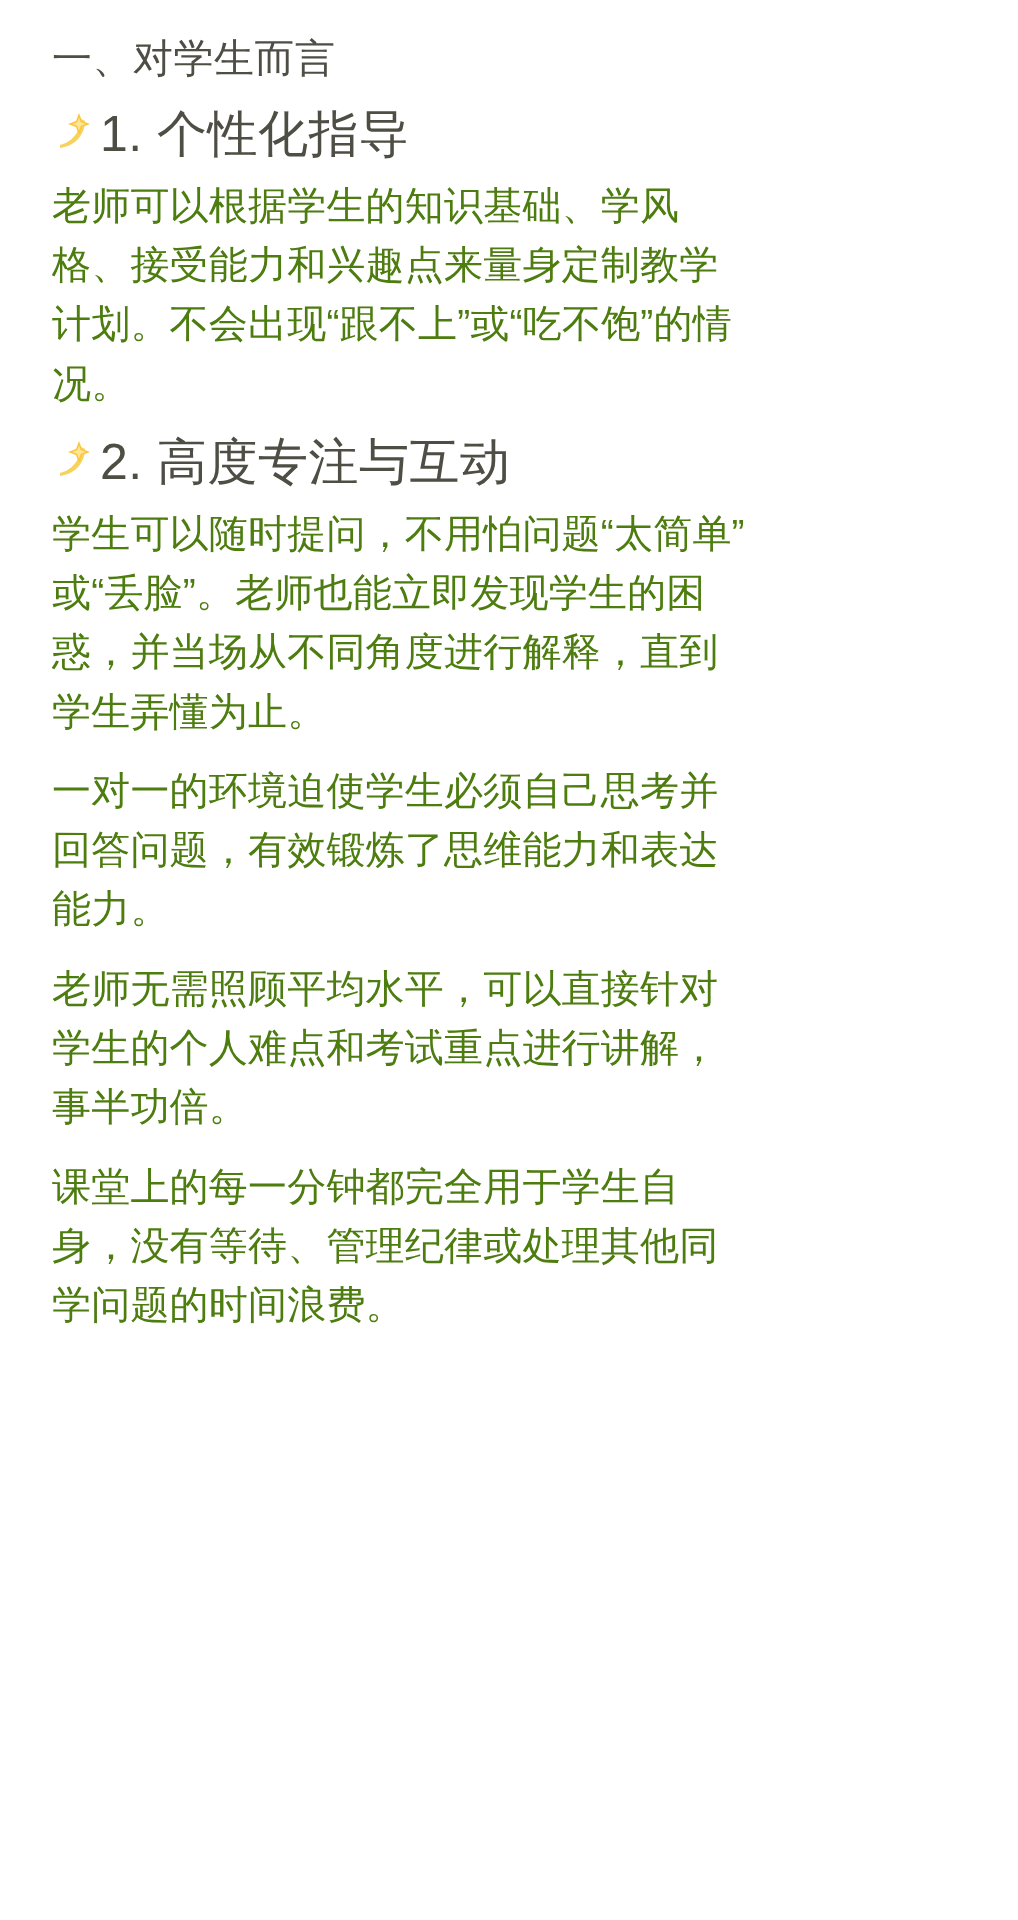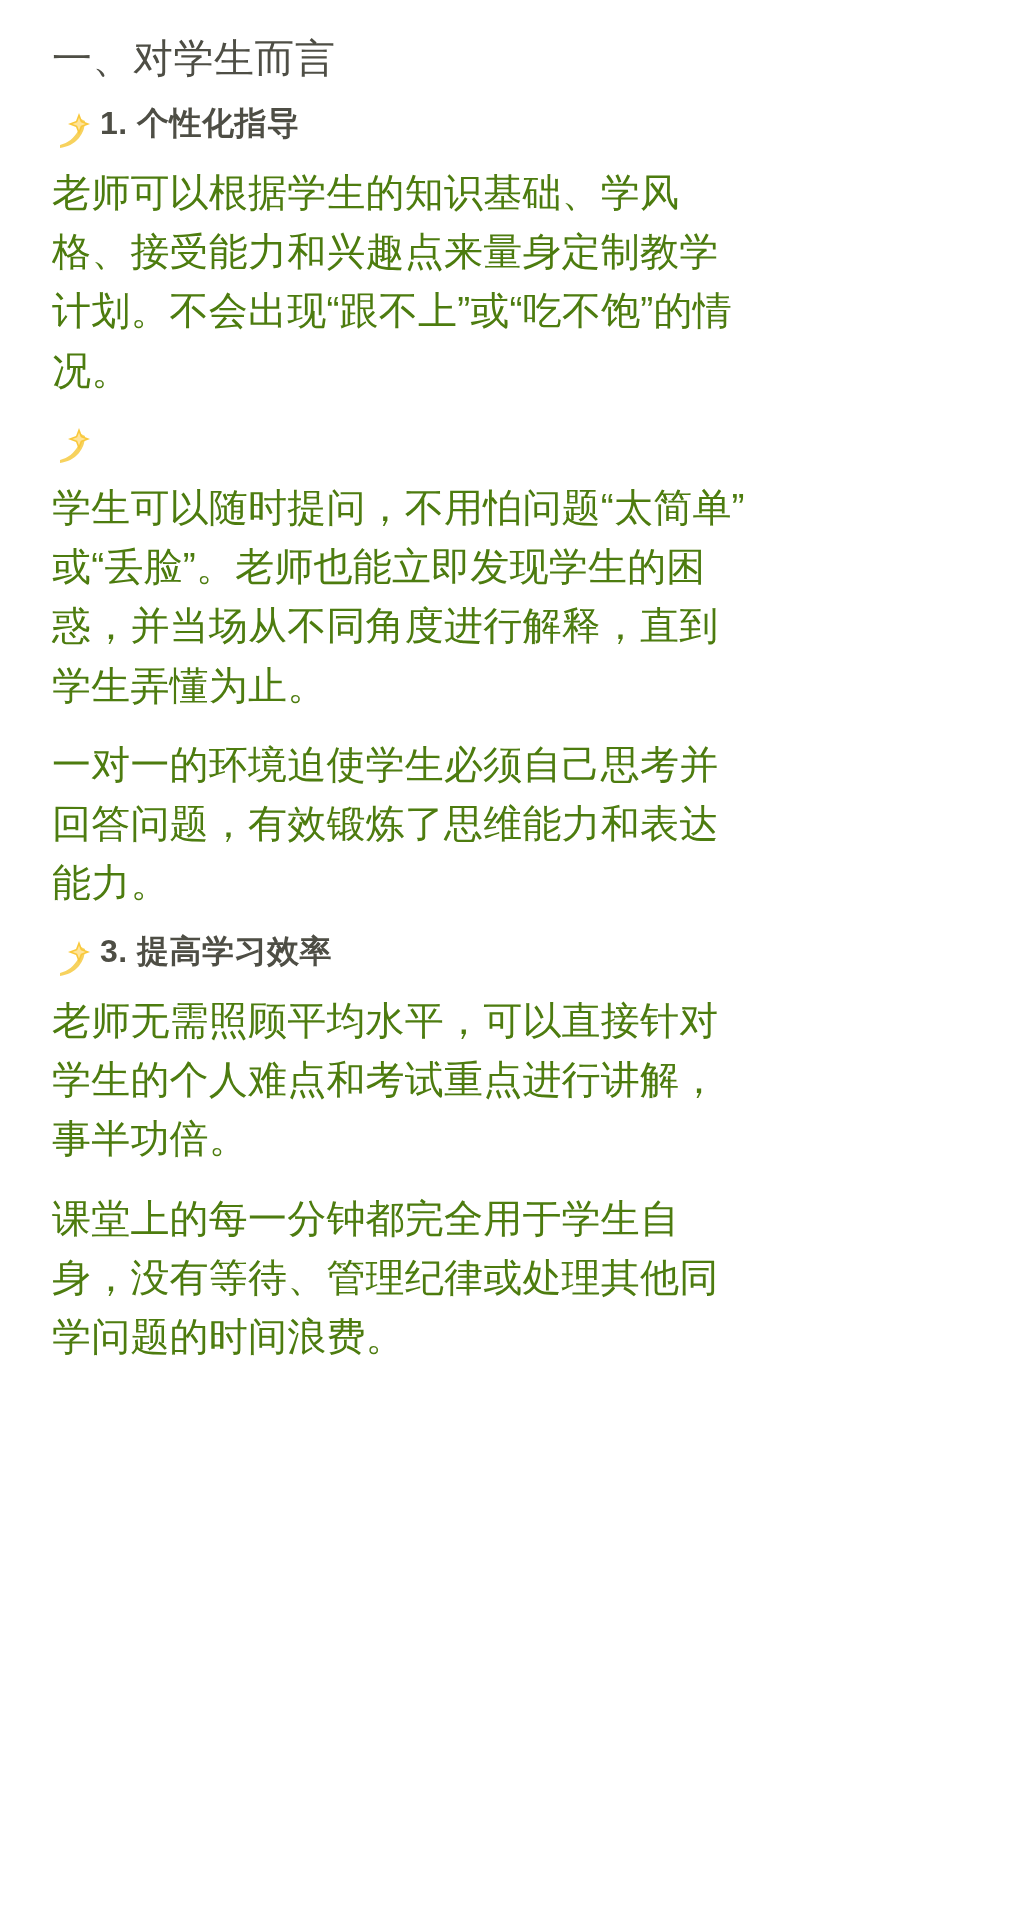--- a/index.html
+++ b/index.html
@@ -39,24 +39,24 @@
   }
   .sparkle {
     flex: 0 0 auto;
     width: 46px;
     height: 46px;
     margin-right: 2px;
     position: relative;
     top: 2px;
   }
   .heading-text {
-    font-size: 32px;
+    font-size: 50px;
     line-height: 1.18;
     color: #4e4e45;
-    font-weight: 700;
+    font-weight: 400;
     letter-spacing: 0.5px;
   }
   
   .para {
     font-size: 39px;
     line-height: 1.52;
     color: #4d7c0f;
     margin: 0 0 20px 0;
     letter-spacing: 0.2px;
     text-align: left;
@@ -86,30 +86,21 @@
   <p class="para">老师可以根据学生的知识基础、学风格、接受能力和兴趣点来量身定制教学计划。不会出现“跟不上”或“吃不饱”的情况。</p>
 
   <div class="heading-row">
     <span class="sparkle">
       <svg viewBox="0 0 46 46" width="46" height="46" aria-hidden="true">
         <path d="M8 38 C16 36 22 31 26 24 C28 20 29 16 29 12 L33 14 C33 20 31 26 27 31 C22 37 15 40 8 41 Z" fill="#f7d25e"></path>
         <path d="M27 6 L30 14 L38 17 L30 20 L27 28 L24 20 L16 17 L24 14 Z" fill="#f9c83a"></path>
         <path d="M27 10.5 L28.8 15.3 L33.7 17 L28.8 18.7 L27 23.5 L25.2 18.7 L20.3 17 L25.2 15.3 Z" fill="#ffe49a"></path>
       </svg>
     </span>
+    <span class="heading-text">2. 高度专注与互动</span>
   </div>
   <p class="para">学生可以随时提问，不用怕问题“太简单”或“丢脸”。老师也能立即发现学生的困惑，并当场从不同角度进行解释，直到学生弄懂为止。</p>
   <p class="para">一对一的环境迫使学生必须自己思考并回答问题，有效锻炼了思维能力和表达能力。</p>
 
-  <div class="heading-row">
-    <span class="sparkle">
-      <svg viewBox="0 0 46 46" width="46" height="46" aria-hidden="true">
-        <path d="M8 38 C16 36 22 31 26 24 C28 20 29 16 29 12 L33 14 C33 20 31 26 27 31 C22 37 15 40 8 41 Z" fill="#f7d25e"></path>
-        <path d="M27 6 L30 14 L38 17 L30 20 L27 28 L24 20 L16 17 L24 14 Z" fill="#f9c83a"></path>
-        <path d="M27 10.5 L28.8 15.3 L33.7 17 L28.8 18.7 L27 23.5 L25.2 18.7 L20.3 17 L25.2 15.3 Z" fill="#ffe49a"></path>
-      </svg>
-    </span>
-    <span class="heading-text">3. 提高学习效率</span>
-  </div>
   <p class="para">老师无需照顾平均水平，可以直接针对学生的个人难点和考试重点进行讲解，事半功倍。</p>
   <p class="para">课堂上的每一分钟都完全用于学生自身，没有等待、管理纪律或处理其他同学问题的时间浪费。</p>
 
 </div>
 
 </body></html>

